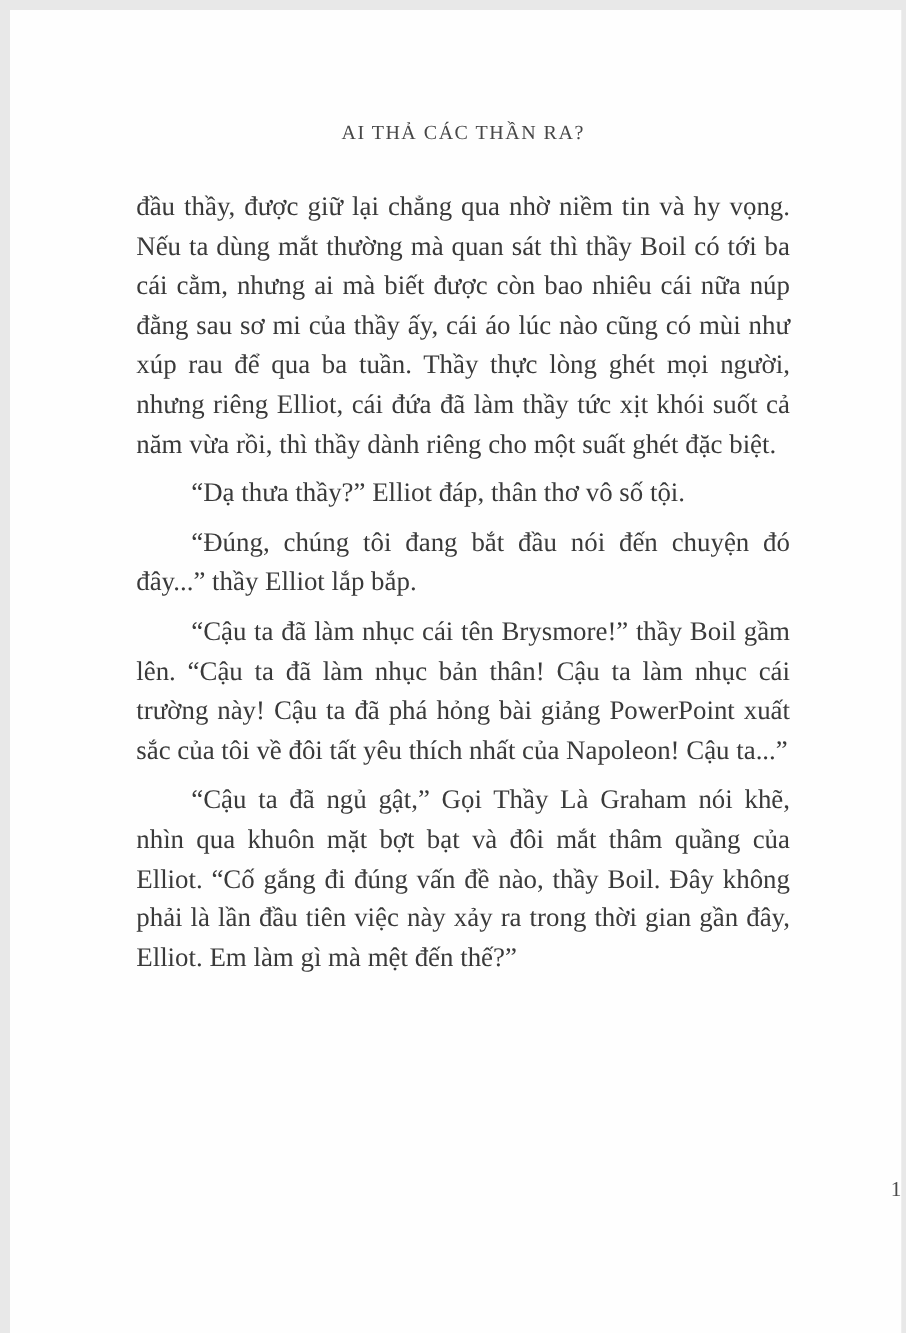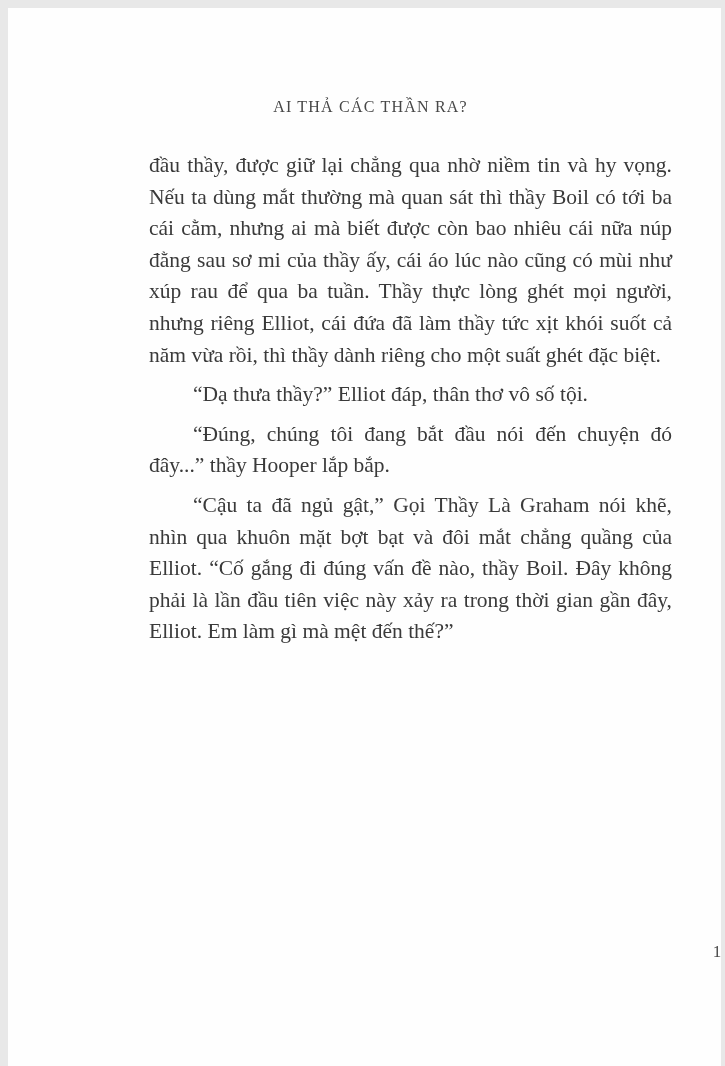--- a/index.html
+++ b/index.html
@@ -22,21 +22,20 @@
     text-align: center;
     font-size: 16px;
     letter-spacing: 1.2px;
     color: #474747;
   }
   .text-block {
     position: absolute;
     top: 134px;
     left: 93px;
     width: 539px;
-    margin-left: 40px;
   }
   .text-block p {
     font-size: 21.5px;
     line-height: 31.6px;
     text-align: justify;
     text-justify: inter-word;
     color: #3a3a3a;
   }
   .text-block p.indented {
     text-indent: 44px;
@@ -54,19 +53,20 @@
 </head>
 <body>
 
 <div class="page">
 
   <div class="running-header">AI THẢ CÁC THẦN RA?</div>
 
   <main class="text-block">
     <p>đầu thầy, được giữ lại chẳng qua nhờ niềm tin và hy vọng. Nếu ta dùng mắt thường mà quan sát thì thầy Boil có tới ba cái cằm, nhưng ai mà biết được còn bao nhiêu cái nữa núp đằng sau sơ mi của thầy ấy, cái áo lúc nào cũng có mùi như xúp rau để qua ba tuần. Thầy thực lòng ghét mọi người, nhưng riêng Elliot, cái đứa đã làm thầy tức xịt khói suốt cả năm vừa rồi, thì thầy dành riêng cho một suất ghét đặc biệt.</p>
     <p class="indented">“Dạ thưa thầy?” Elliot đáp, thân thơ vô số tội.</p>
-    <p class="indented">“Đúng, chúng tôi đang bắt đầu nói đến chuyện đó đây...” thầy Hooper lắp bắp.</p>
-    <p class="indented">“Cậu ta đã ngủ gật,” Gọi Thầy Là Graham nói khẽ, nhìn qua khuôn mặt bợt bạt và đôi mắt chẳng quầng của Elliot. “Cố gắng đi đúng vấn đề nào, thầy Boil. Đây không phải là lần đầu tiên việc này xảy ra trong thời gian gần đây, Elliot. Em làm gì mà mệt đến thế?”</p>
+    <p class="indented">“Đúng, chúng tôi đang bắt đầu nói đến chuyện đó đây...” thầy Elliot lắp bắp.</p>
+    <p class="indented">“Cậu ta đã làm nhục cái tên Brysmore!” thầy Boil gầm lên. “Cậu ta đã làm nhục bản thân! Cậu ta làm nhục cái trường này! Cậu ta đã phá hỏng bài giảng PowerPoint xuất sắc của tôi về đôi tất yêu thích nhất của Napoleon! Cậu ta...”</p>
+    <p class="indented">“Cậu ta đã ngủ gật,” Gọi Thầy Là Graham nói khẽ, nhìn qua khuôn mặt bợt bạt và đôi mắt thâm quầng của Elliot. “Cố gắng đi đúng vấn đề nào, thầy Boil. Đây không phải là lần đầu tiên việc này xảy ra trong thời gian gần đây, Elliot. Em làm gì mà mệt đến thế?”</p>
   </main>
 
   <div class="page-number">11</div>
 
 </div>
 
 </body></html>

